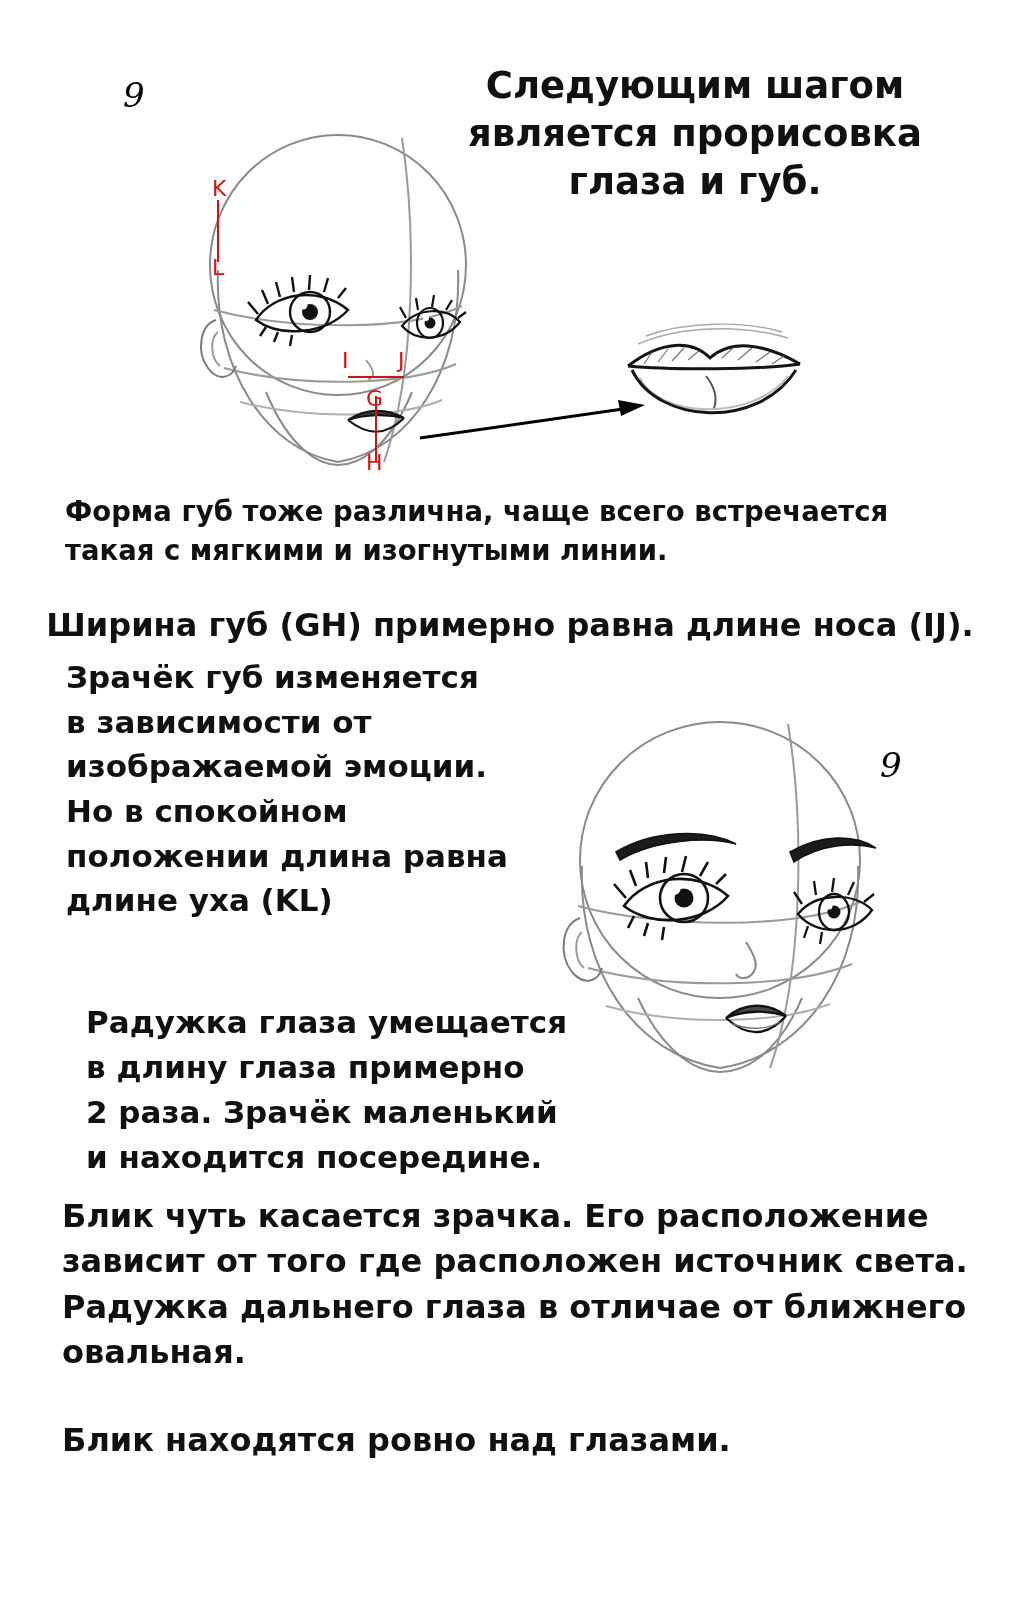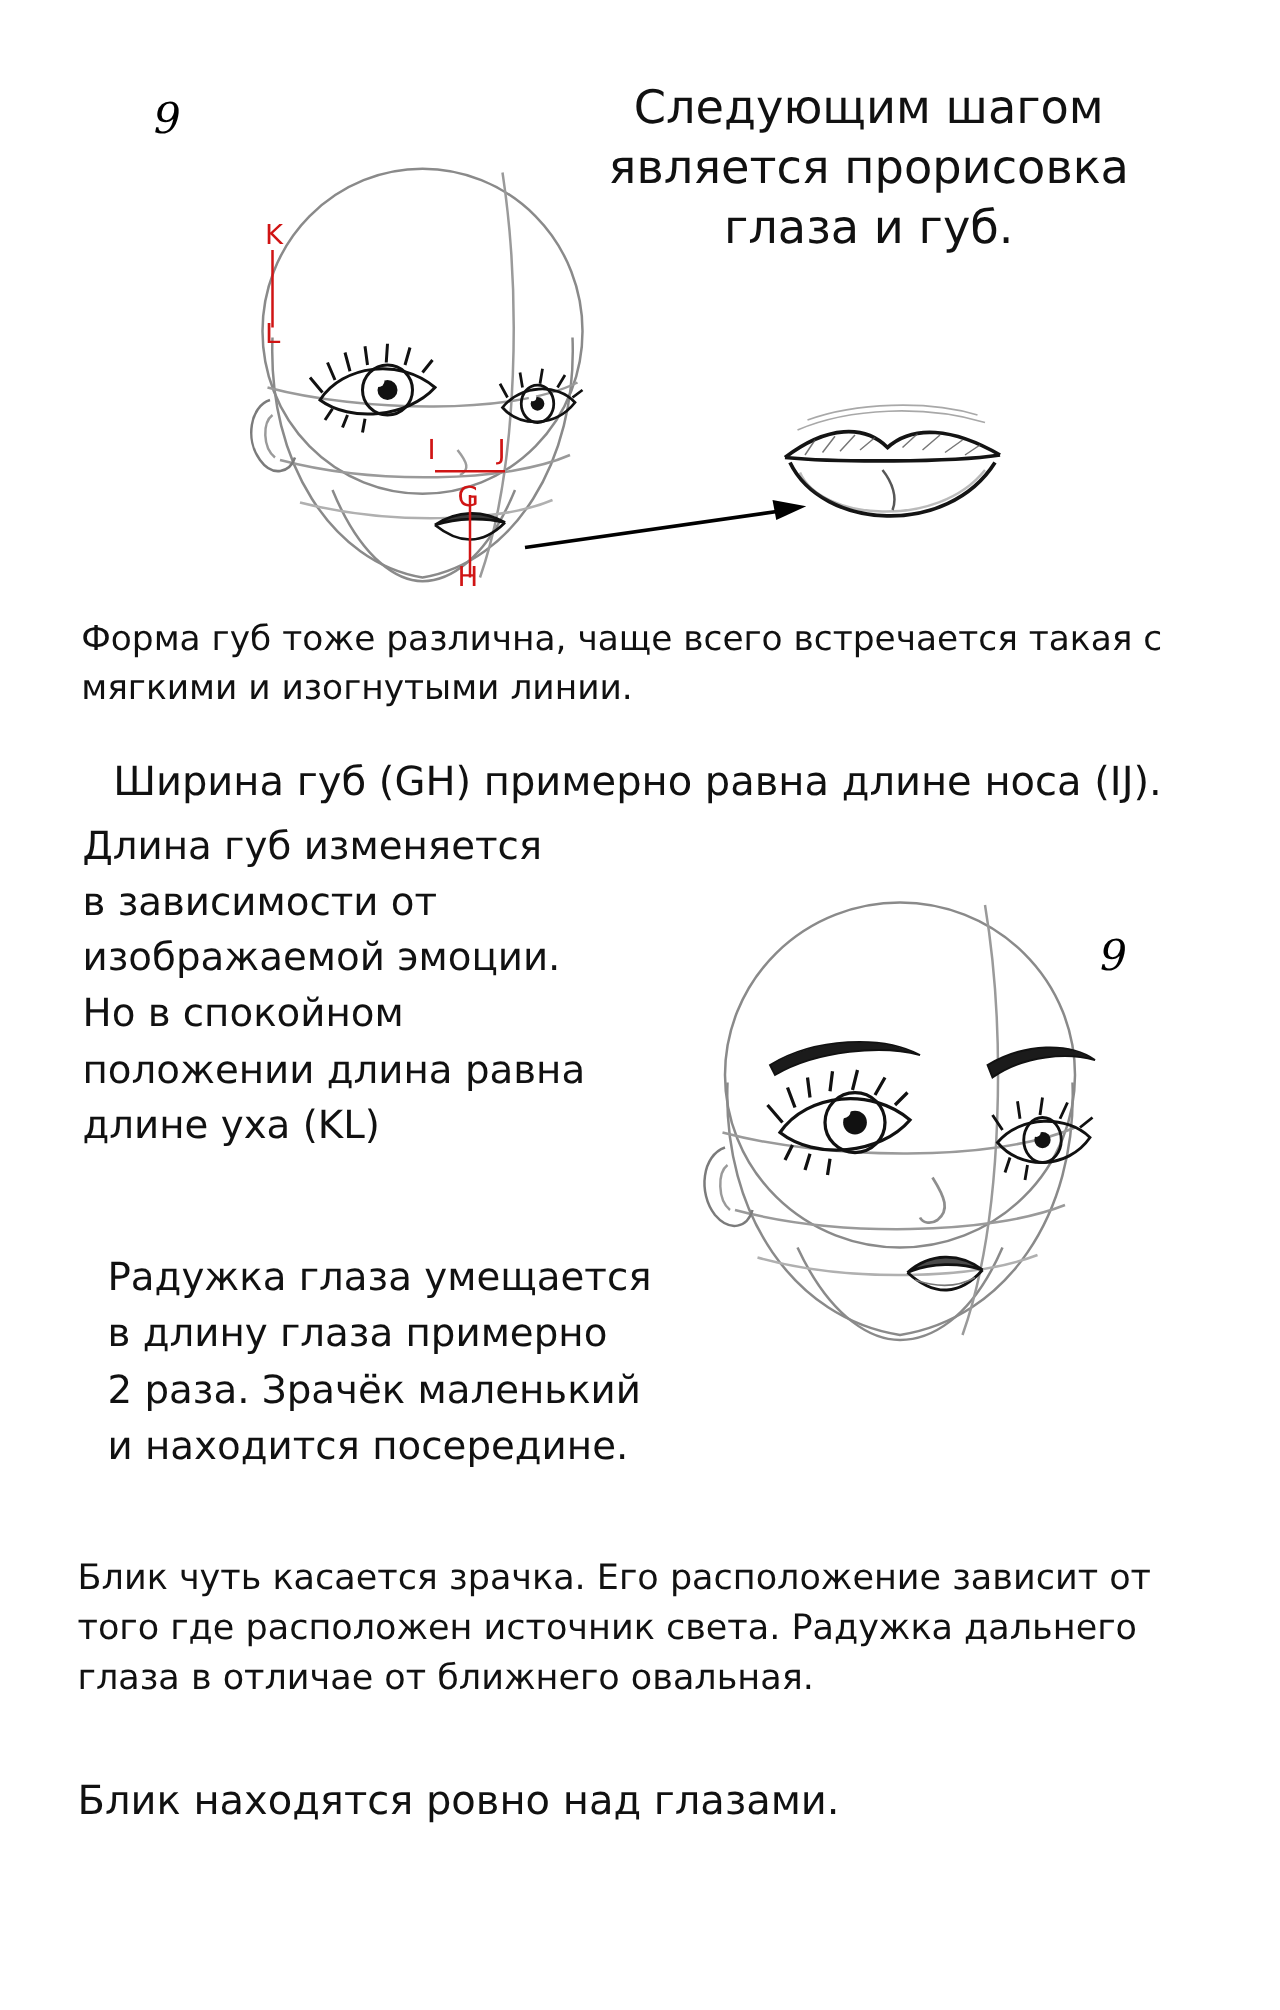--- a/index.html
+++ b/index.html
@@ -21,20 +21,21 @@
     background: #ffffff;
   }
 
   
   .txt {
     position: absolute;
     font-family: "DejaVu Sans", "Liberation Sans", sans-serif;
     color: #111111;
     line-height: 1.28;
     white-space: pre-line;
+    font-weight: bold;
   }
 
   .step-num {
     position: absolute;
     font-style: italic;
     font-size: 34px;
     font-family: "DejaVu Serif", "Liberation Serif", serif;
     color: #000;
   }
 
@@ -84,23 +85,22 @@
     font-size: 31px;
     line-height: 1.45;
     margin-left: 16px;
   }
 
   .para-blik {
     position: absolute;
     left: 62px;
     top: 1194px;
     width: 910px;
-    font-size: 28px;
+    font-size: 32px;
     line-height: 1.42;
-    margin-top: 48px;
   }
 
   .para-brows {
     position: absolute;
     left: 62px;
     top: 1420px;
     width: 910px;
     font-size: 32px;
   }
 
@@ -228,21 +228,21 @@
         <path d="M96 56 C104 66 108 78 104 88"></path>
         <path d="M30 58 C46 96 140 104 178 56" opacity="0.4"></path>
       </g>
     </svg>
   </div>
 
   <div class="cap-lips txt" style="position:absolute;">Форма губ тоже различна, чаще всего встречается такая с мягкими и изогнутыми линии.</div>
 
   <div class="line-gh txt" style="position:absolute;">Ширина губ (GH) примерно равна длине носа (IJ).</div>
 
-  <div class="para-len txt" style="position:absolute;">Длина губ изменяется
+  <div class="para-len txt" style="position:absolute;">Зрачёк губ изменяется
 в зависимости от
 изображаемой эмоции.
 Но в спокойном
 положении длина равна
 длине уха (KL)</div>
 
   <div class="step-num" style="left:880px; top:745px;">9</div>
 
   <div class="figure fig10">
     <svg width="420" height="400" viewBox="0 0 420 400" aria-hidden="true">

